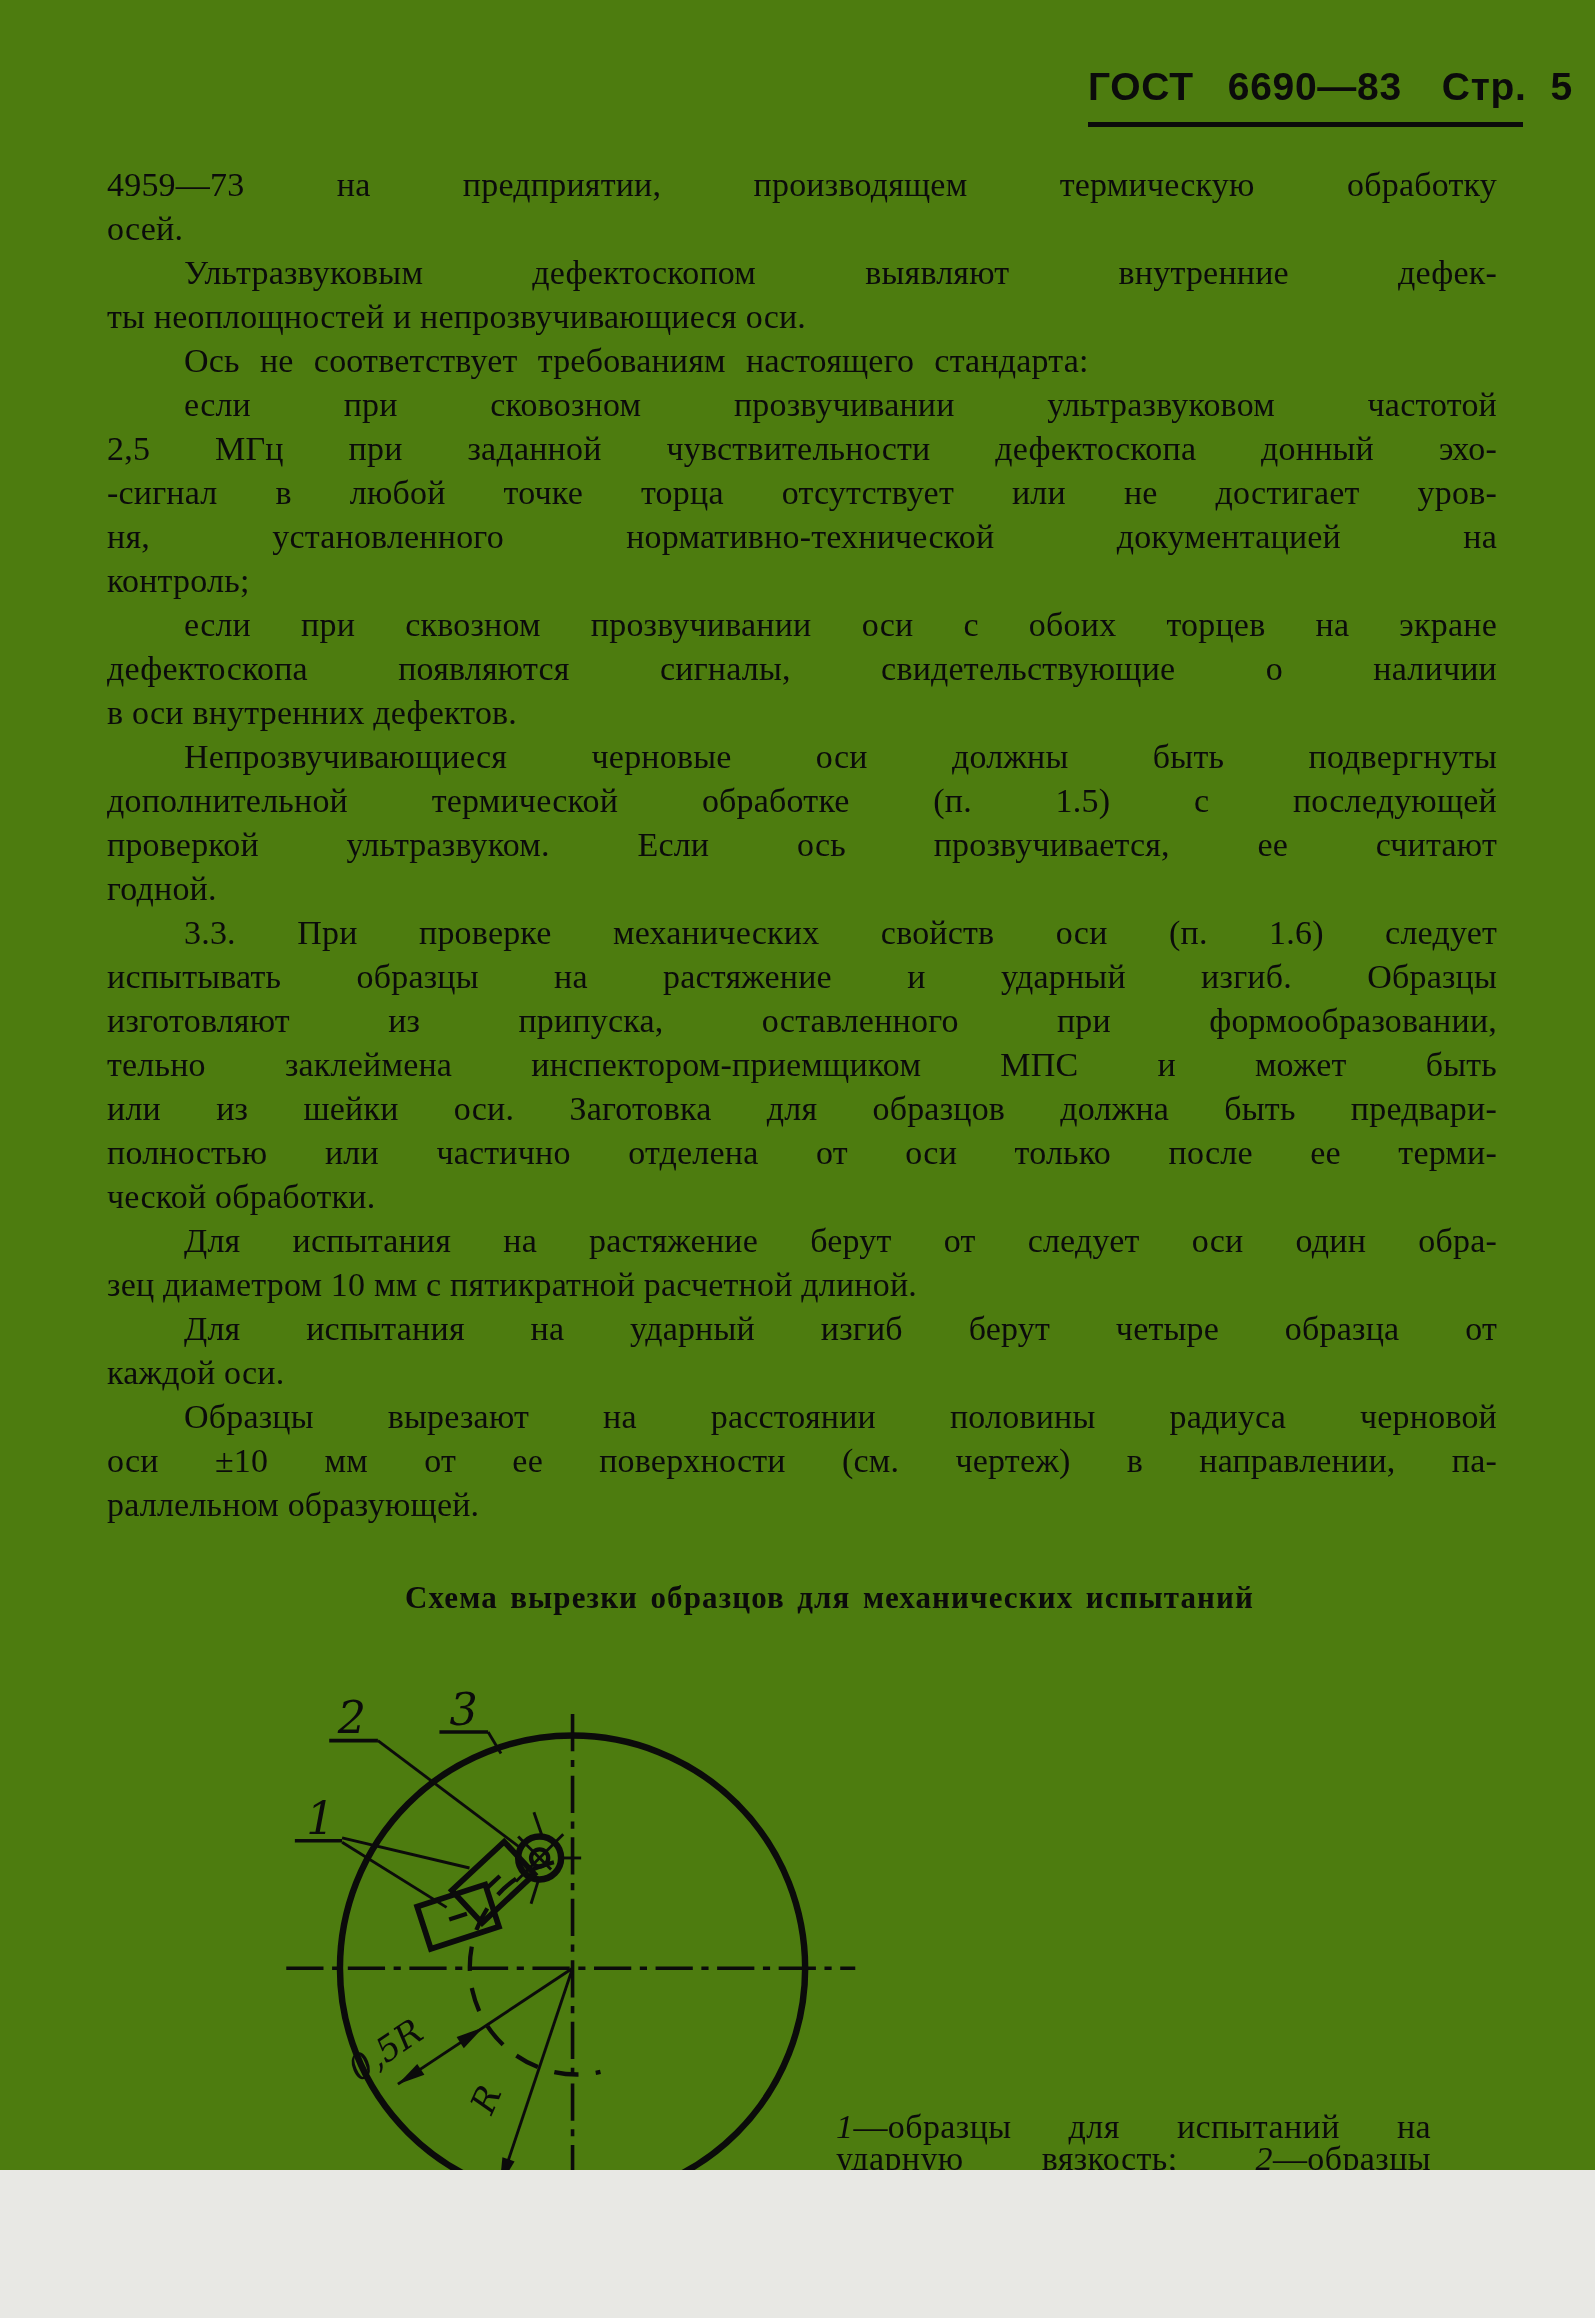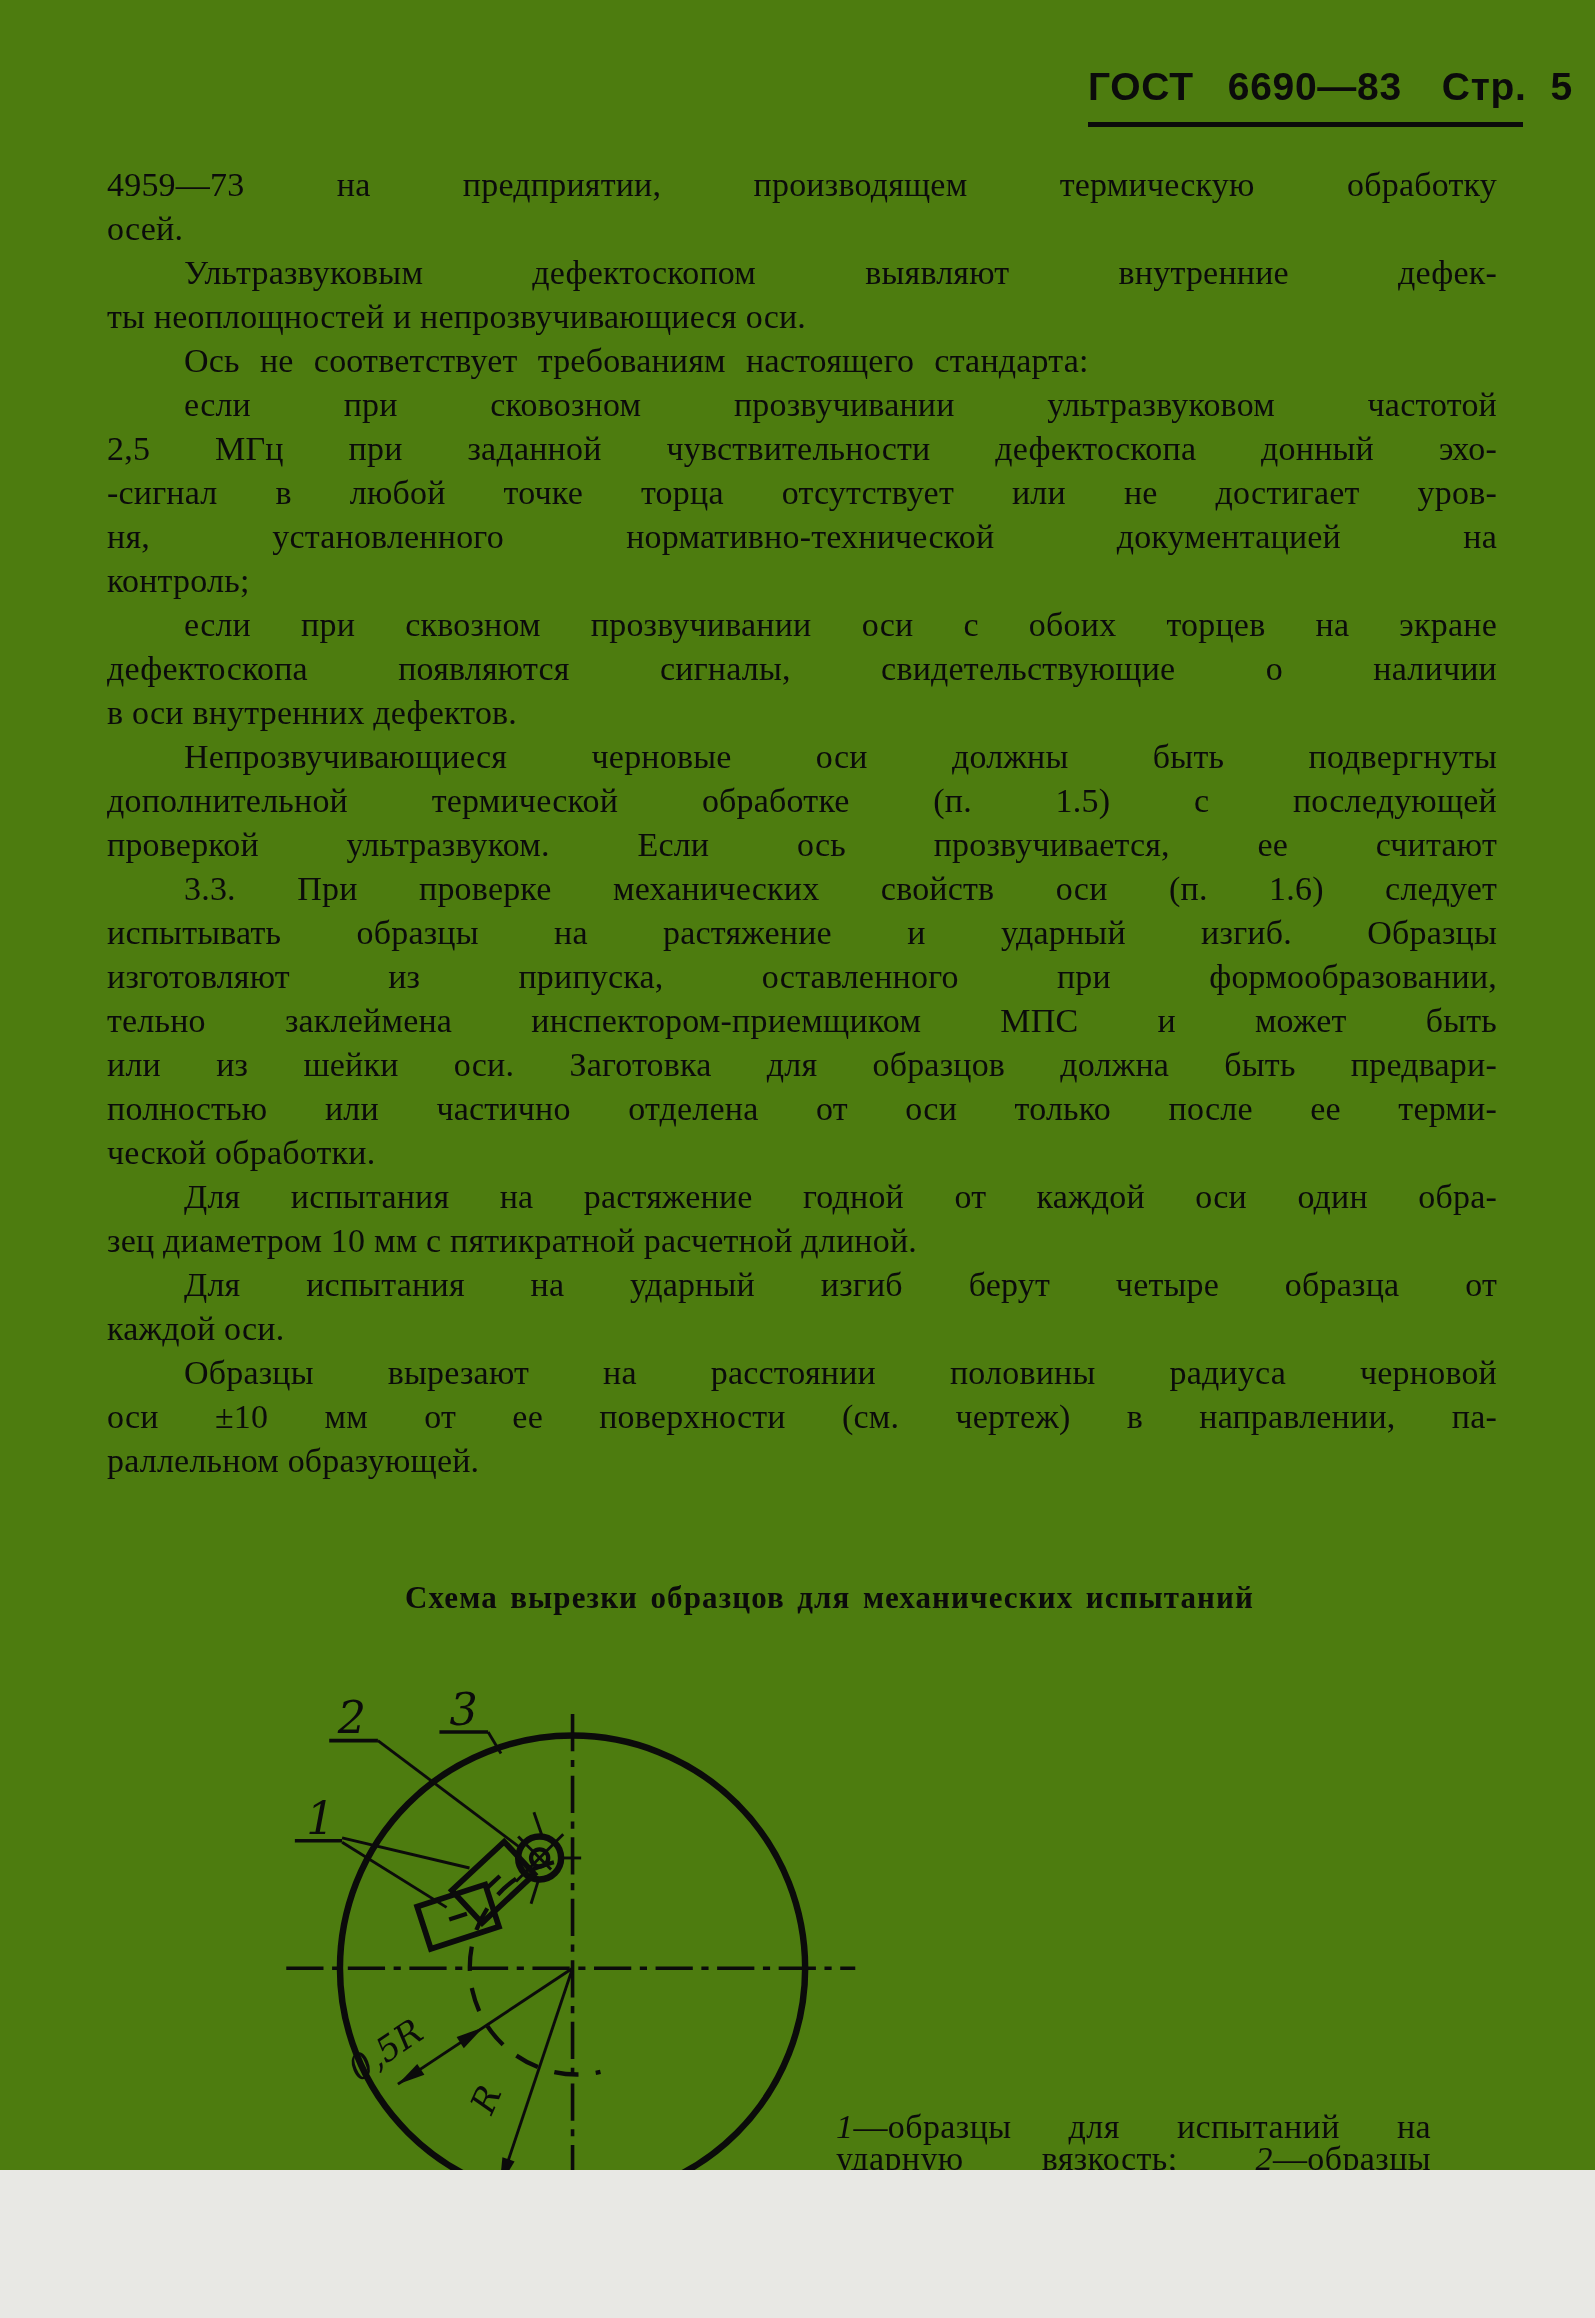--- a/index.html
+++ b/index.html
@@ -84,28 +84,29 @@
       <div class="line j">2,5 МГц при заданной чувствительности дефектоскопа донный эхо-</div>
       <div class="line j">-сигнал в любой точке торца отсутствует или не достигает уров-</div>
       <div class="line j">ня, установленного нормативно-технической документацией на</div>
       <div class="line">контроль;</div>
       <div class="line j ind">если при сквозном прозвучивании оси с обоих торцев на экране</div>
       <div class="line j">дефектоскопа появляются сигналы, свидетельствующие о наличии</div>
       <div class="line">в оси внутренних дефектов.</div>
       <div class="line j ind">Непрозвучивающиеся черновые оси должны быть подвергнуты</div>
       <div class="line j">дополнительной термической обработке (п. 1.5) с последующей</div>
       <div class="line j">проверкой ультразвуком. Если ось прозвучивается, ее считают</div>
+      <div class="line">годной.</div>
       <div class="line j ind">3.3. При проверке механических свойств оси (п. 1.6) следует</div>
       <div class="line j">испытывать образцы на растяжение и ударный изгиб. Образцы</div>
       <div class="line j">изготовляют из припуска, оставленного при формообразовании,</div>
       <div class="line j">тельно заклеймена инспектором-приемщиком МПС и может быть</div>
       <div class="line j">или из шейки оси. Заготовка для образцов должна быть предвари-</div>
       <div class="line j">полностью или частично отделена от оси только после ее терми-</div>
       <div class="line">ческой обработки.</div>
-      <div class="line j ind">Для испытания на растяжение годной от каждой оси один обра-</div>
+      <div class="line j ind">Для испытания на растяжение берут от следует оси один обра-</div>
       <div class="line">зец диаметром 10 мм с пятикратной расчетной длиной.</div>
       <div class="line j ind">Для испытания на ударный изгиб берут четыре образца от</div>
       <div class="line">каждой оси.</div>
       <div class="line j ind">Образцы вырезают на расстоянии половины радиуса черновой</div>
       <div class="line j">оси ±10 мм от ее поверхности (см. чертеж) в направлении, па-</div>
       <div class="line">раллельном образующей.</div>
     </div>
 
   <div id="figure-title">Схема вырезки образцов для механических испытаний</div>
 

